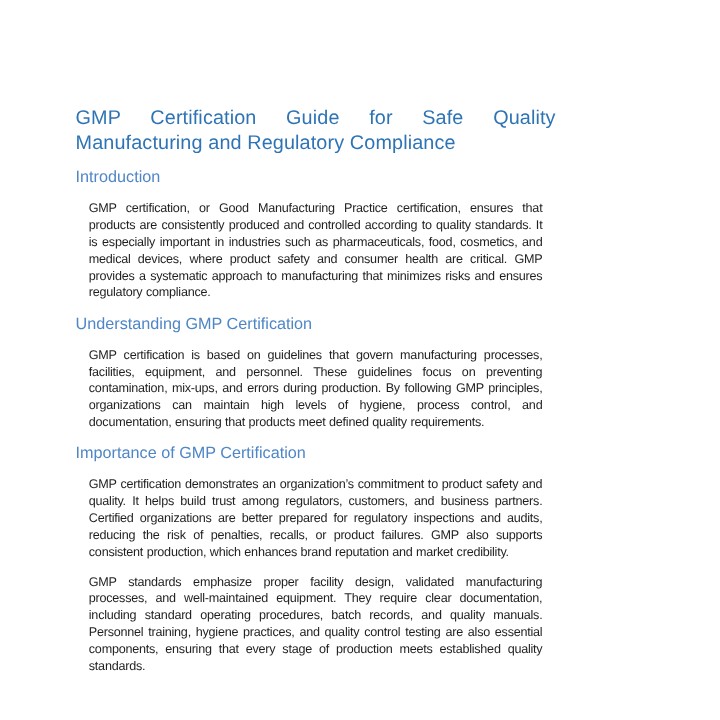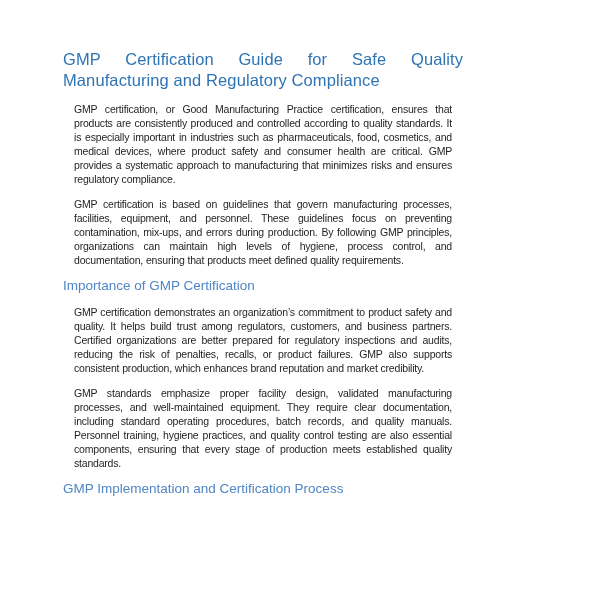--- a/index.html
+++ b/index.html
@@ -11,21 +11,21 @@
     position: relative;
     width: 600px;
     height: 600px;
     background: #ffffff;
     overflow: hidden;
     font-family: "Liberation Sans", "DejaVu Sans", sans-serif;
   }
   .content {
     margin-left: 63px;
     width: 400px;
-    padding-top: 49px;
+    padding-top: 88px;
   }
   .doc-title {
     color: #2E74B5;
     font-size: 16.5px;
     line-height: 21px;
     font-weight: 400;
     letter-spacing: 0.1px;
     text-align: justify;
     text-justify: inter-word;
     margin: 0 0 8px 0;
@@ -53,34 +53,33 @@
 </style>
 </head>
 <body>
 
 <div class="page">
   <div class="content">
 
     <h1 class="doc-title">GMP Certification Guide for Safe Quality Manufacturing and Regulatory Compliance</h1>
 
     <div class="section">
+      <h2 class="section-heading">Introduction</h2>
       <p class="section-body">GMP certification, or Good Manufacturing Practice certification, ensures that products are consistently produced and controlled according to quality standards. It is especially important in industries such as pharmaceuticals, food, cosmetics, and medical devices, where product safety and consumer health are critical. GMP provides a systematic approach to manufacturing that minimizes risks and ensures regulatory compliance.</p>
     </div>
 
     <div class="section">
+      <h2 class="section-heading">Understanding GMP Certification</h2>
       <p class="section-body">GMP certification is based on guidelines that govern manufacturing processes, facilities, equipment, and personnel. These guidelines focus on preventing contamination, mix-ups, and errors during production. By following GMP principles, organizations can maintain high levels of hygiene, process control, and documentation, ensuring that products meet defined quality requirements.</p>
     </div>
 
     <div class="section">
       <h2 class="section-heading">Importance of GMP Certification</h2>
       <p class="section-body">GMP certification demonstrates an organization’s commitment to product safety and quality. It helps build trust among regulators, customers, and business partners. Certified organizations are better prepared for regulatory inspections and audits, reducing the risk of penalties, recalls, or product failures. GMP also supports consistent production, which enhances brand reputation and market credibility.</p>
     </div>
 
     <div class="section">
       <p class="section-body">GMP standards emphasize proper facility design, validated manufacturing processes, and well-maintained equipment. They require clear documentation, including standard operating procedures, batch records, and quality manuals. Personnel training, hygiene practices, and quality control testing are also essential components, ensuring that every stage of production meets established quality standards.</p>
     </div>
 
-    <div class="section">
-      <h2 class="section-heading">GMP Implementation and Certification Process</h2>
-    </div>
 
   </div>
 </div>
 
 </body></html>

